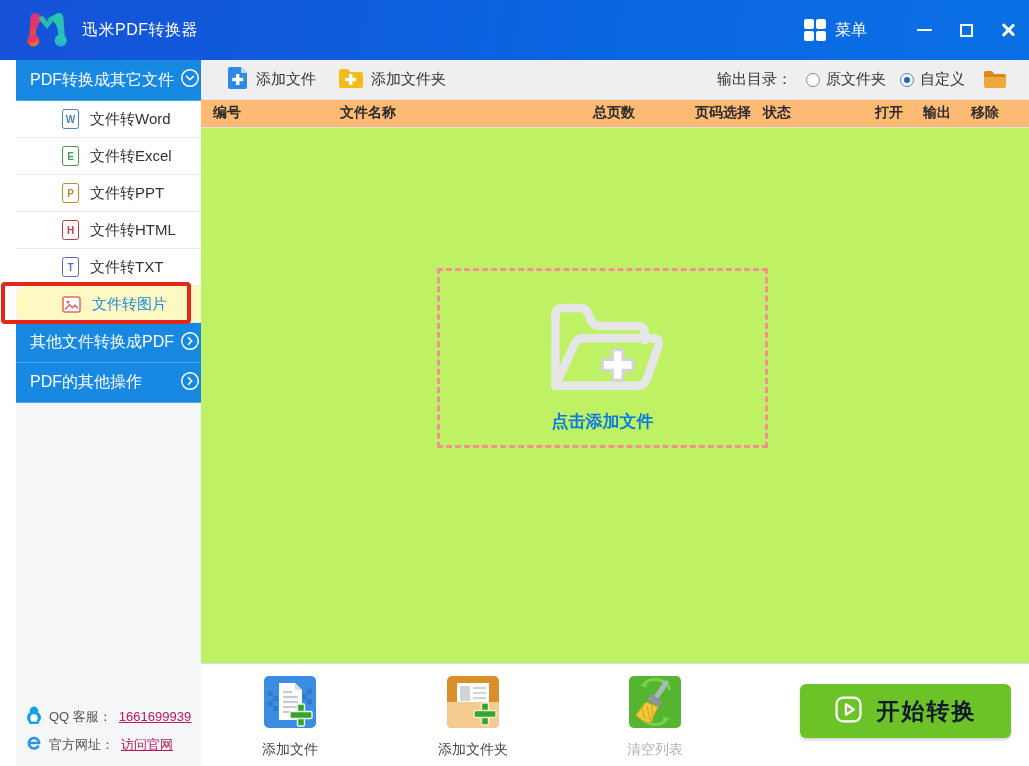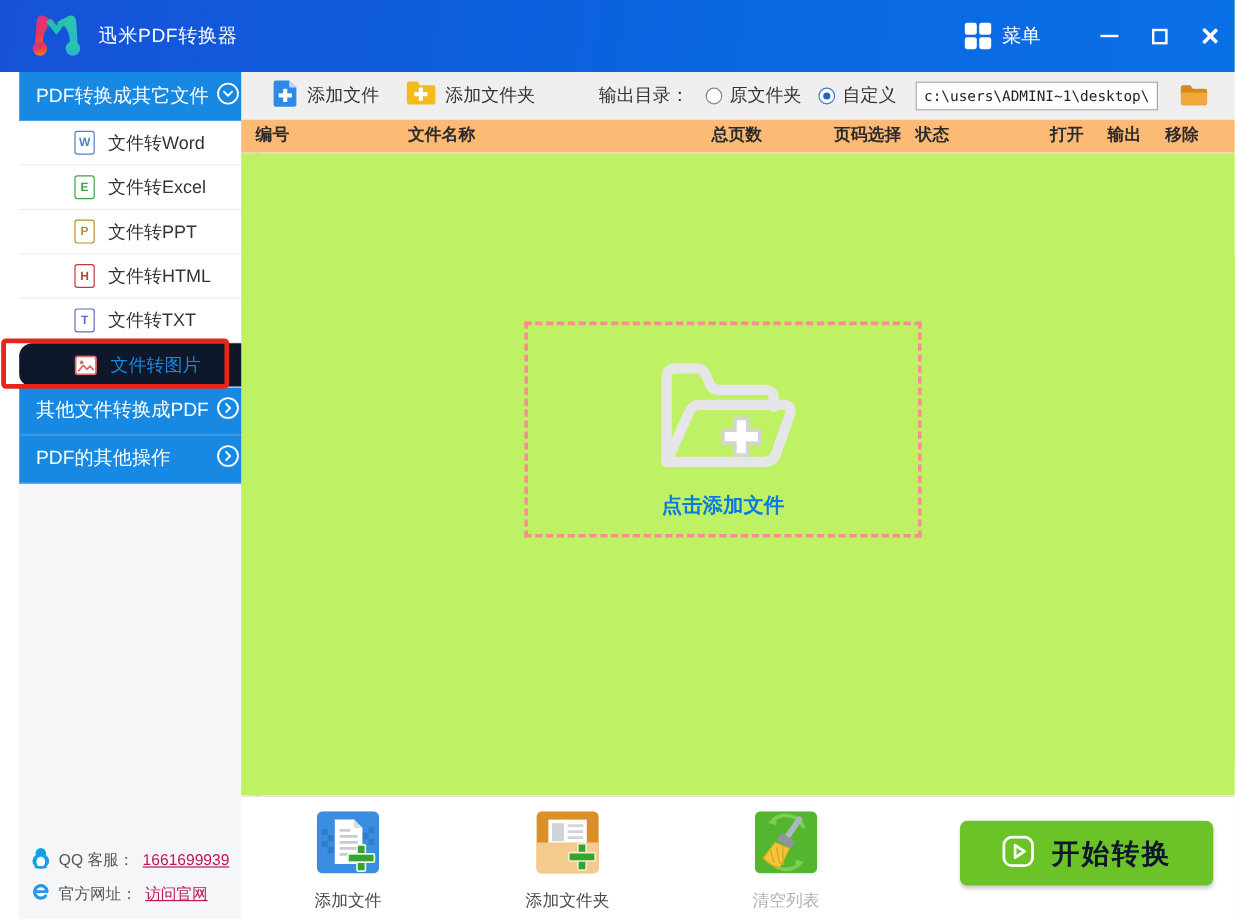--- a/index.html
+++ b/index.html
@@ -38,21 +38,21 @@
     height:41px; background:#1789e2; color:#fff; font-size:16px;
     display:flex; align-items:center; padding:0 12px 0 14px; cursor:pointer; border-bottom:1px solid #4da3ea;
   }
   .group-header.h2, .group-header.h3 { height:40px; }
   .group-header .gh-label { flex:1; }
   .side-item {
     height:37px; background:#fff; border-bottom:1px solid #ececec;
     display:flex; align-items:center; padding-left:46px; gap:11px;
     font-size:15px; color:#333; cursor:pointer;
   }
-  .side-item.selected { background:#0f172a; color:#1789e2; border-bottom-color:#d8ebfa;border-radius:11px; }
+  .side-item.selected { background:#fef9c3; color:#1789e2; border-bottom-color:#d8ebfa;border-radius:11px; }
   .file-icon {
     width:17px; height:20px; border:1.5px solid currentColor; border-radius:2.5px;
     display:flex; align-items:center; justify-content:center;
     font-size:10px; font-weight:bold; flex:0 0 auto; background:#fff;
   }
   .ic-word  { color:#4f81c2; } .ic-excel { color:#43a047; }
   .ic-ppt   { color:#bd8a32; } .ic-html  { color:#c23b3b; }
   .ic-txt   { color:#5d6cc0; }
   .img-icon { width:19px; height:17px; flex:0 0 auto; }
   .annotation {
@@ -284,21 +284,20 @@
     <div class="out-group">
       <span>输出目录：</span>
       <span class="radio-wrap">
         <span class="radio"></span>
         <span>原文件夹</span>
       </span>
       <span class="radio-wrap">
         <span class="radio checked"></span>
         <span>自定义</span>
       </span>
-      <input class="path-input" type="text" value="c:\users\ADMINI~1\desktop\" style="">
       <span class="browse-btn">
         <svg width="24" height="20" viewBox="0 0 24 20">
             <path d="M1 3 q0 -2 2 -2 h6 l2 3 h10 q2 0 2 2 v2 h-22 z" fill="#d8891d"></path>
             <path d="M1 7 h22 v9 q0 2 -2 2 h-18 q-2 0 -2 -2 z" fill="#f0a83c"></path>
           </svg>
       </span>
     </div>
   </div>
 
   <div class="table-header">

